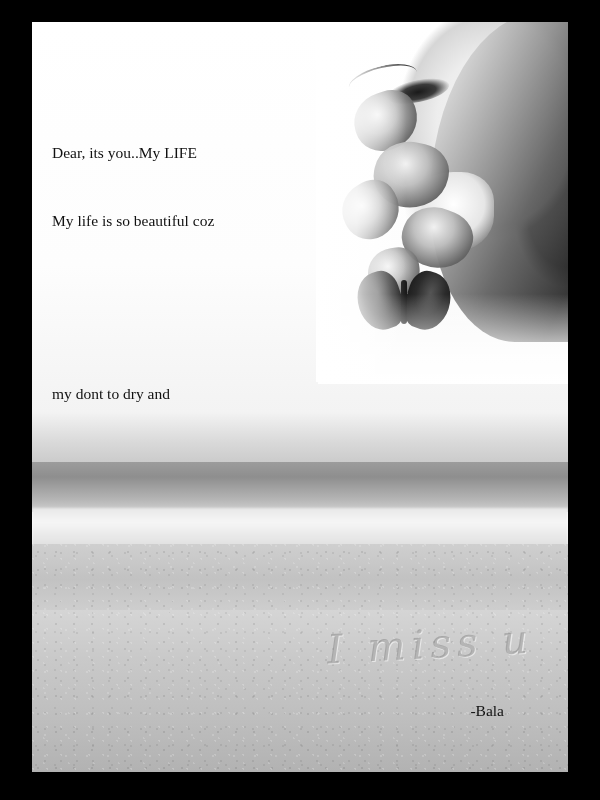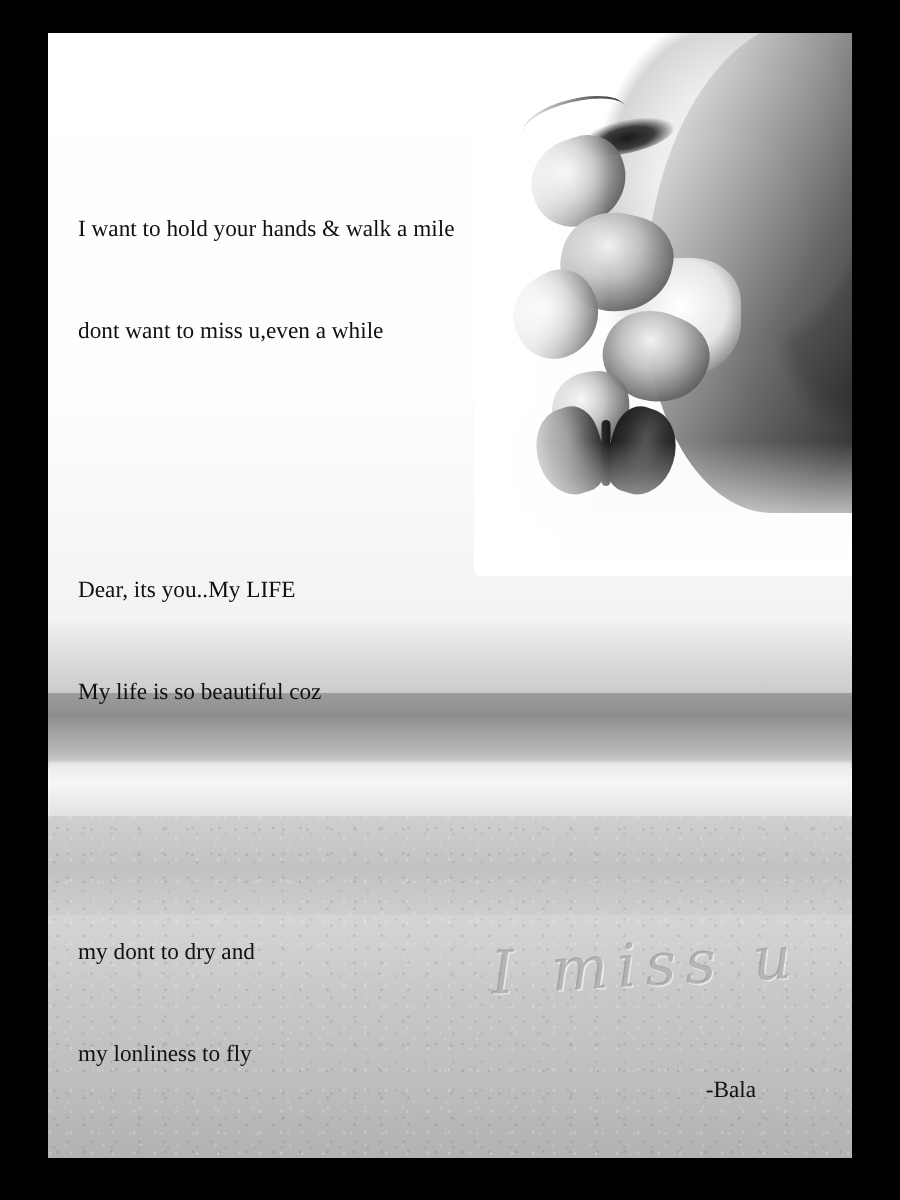--- a/index.html
+++ b/index.html
@@ -242,21 +242,21 @@
   }
   .stanza {
     margin: 0 0 16px 0;
   }
   .stanza .line {
     display: block;
   }
   #poem-signature {
     position: absolute;
     right: 64px;
-    bottom: 36px;
+    bottom: 52px;
     font-family: "Liberation Serif", serif;
     font-size: 15.5px;
     color: #111111;
     text-align: right;
   }
 </style>
 </head>
 <body>
 
 <div id="poem-frame">
@@ -288,30 +288,25 @@
         <div class="wing left"></div>
         <div class="wing right"></div>
         <div class="body"></div>
       </div>
       <div class="fade-bottom"></div>
       <div class="fade-left"></div>
     </div>
 
     <div id="poem-text">
       <p class="stanza">
-        <span class="line">I want to hold your hands &amp; walk a mile</span>
-        <span class="line">dont want to miss u,even a while</span>
-      </p>
-      <p class="stanza">
         <span class="line">Dear, its you..My LIFE</span>
         <span class="line">My life is so beautiful coz</span>
       </p>
       <p class="stanza">
         <span class="line">my dont to dry and</span>
-        <span class="line">my lonliness to fly</span>
       </p>
       
       
       
       
       
       
     </div>
 
     <div id="poem-signature">-Bala</div>

